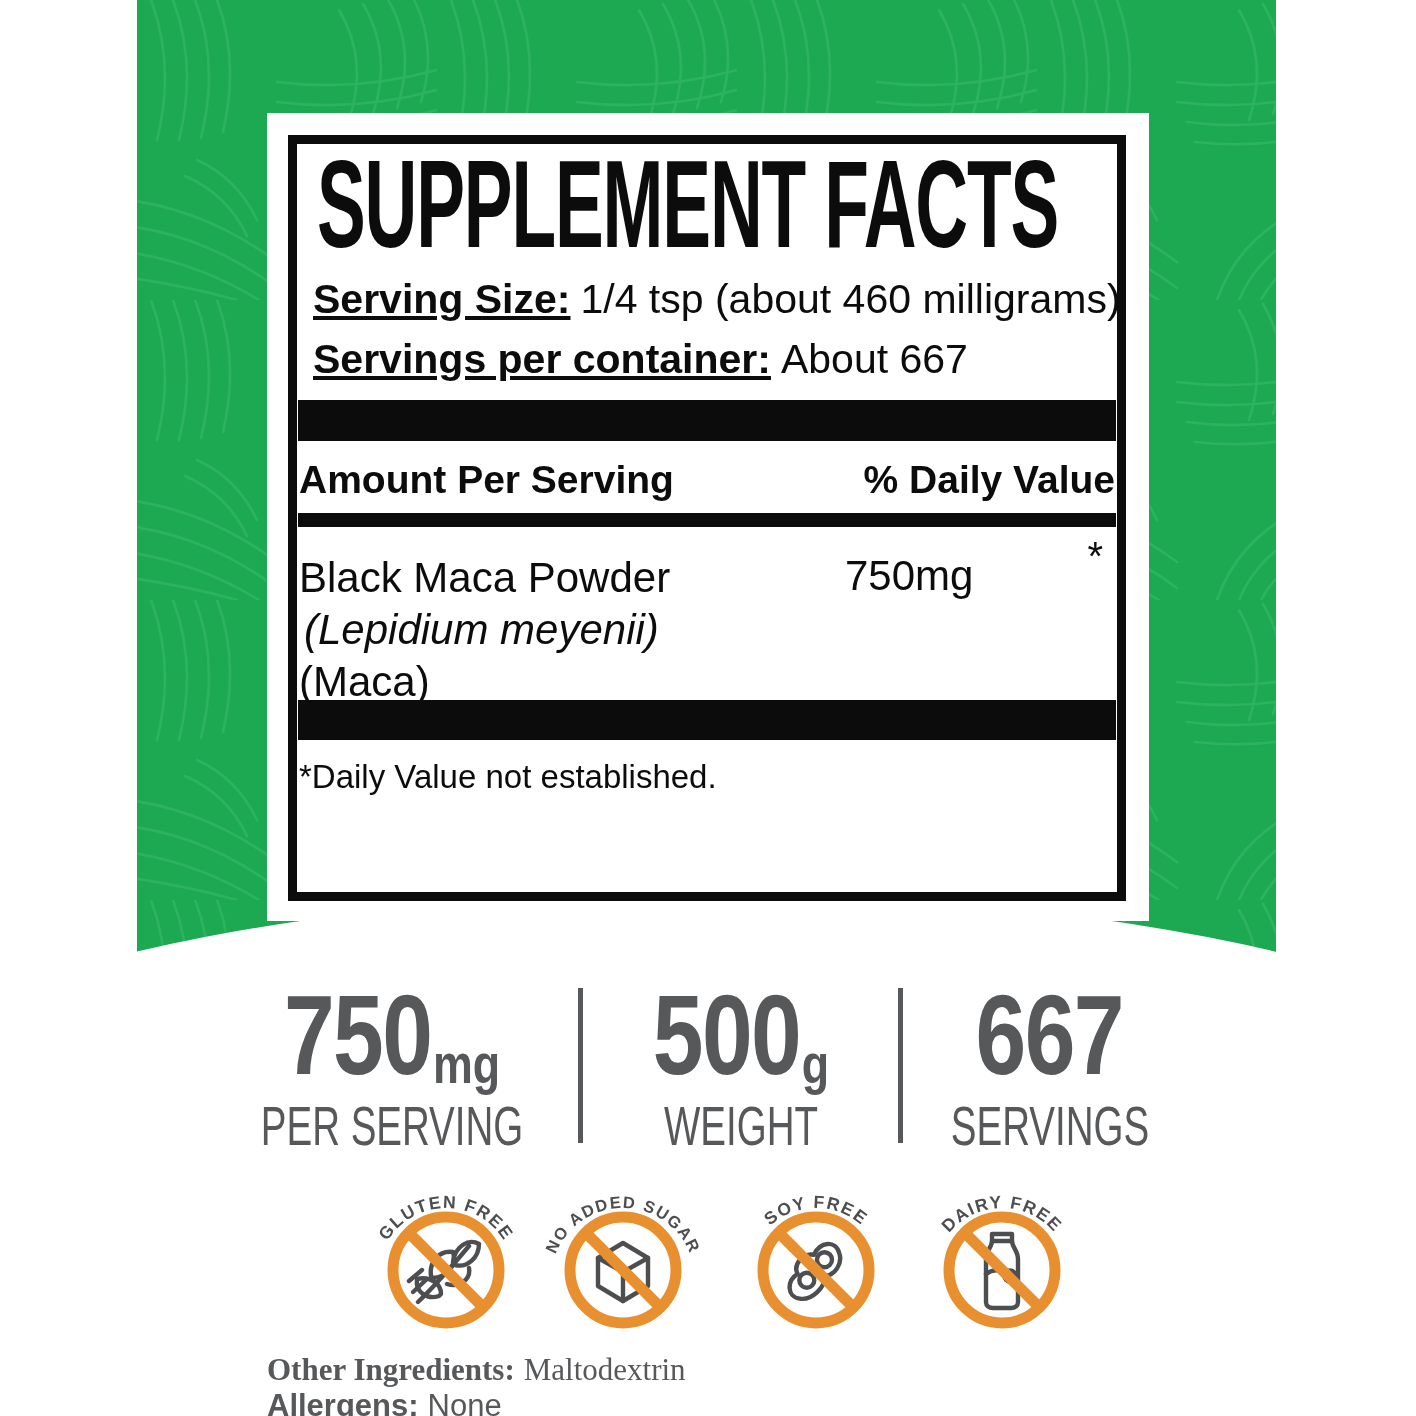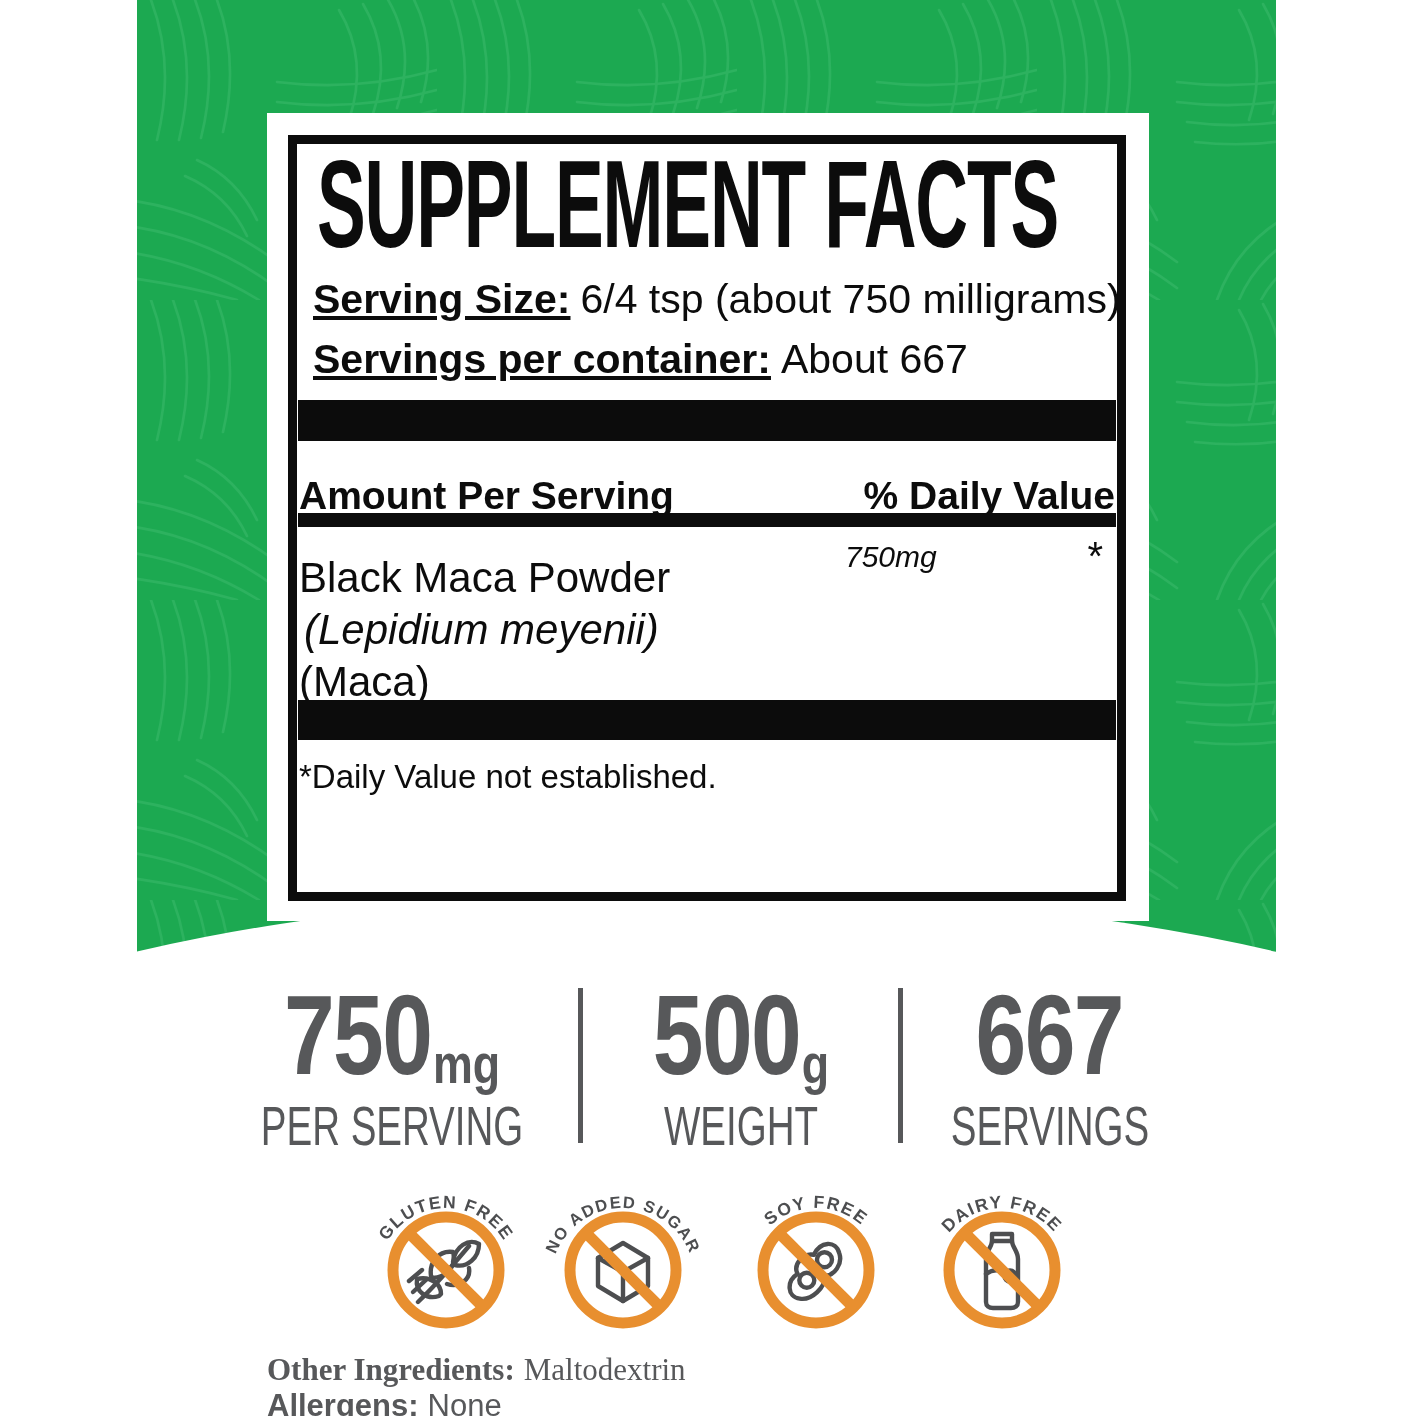--- a/index.html
+++ b/index.html
@@ -28,26 +28,26 @@
                letter-spacing:-2px;line-height:1.05;white-space:nowrap;
                transform:scaleX(.585);transform-origin:left top;}
   .fact-line{position:absolute;left:16px;font-size:41px;line-height:1.15;white-space:nowrap;}
   .fact-line .lbl{font-weight:700;text-decoration:underline;}
   .fact-line .val{margin-left:10px;}
   .line-serving{top:132px;}
   .line-container{top:192px;}
   .bar{position:absolute;left:1px;right:1px;background:var(--ink);}
   .bar1{top:256px;height:41px;}
   .bar2{top:556px;height:40px;}
-  .hdr-row{position:absolute;left:2px;right:2px;top:330px;display:flex;
+  .hdr-row{position:absolute;left:2px;right:2px;top:314px;display:flex;
            justify-content:space-between;font-size:39px;font-weight:700;}
   .rule{position:absolute;left:1px;right:1px;top:369px;height:14px;background:var(--ink);}
   .ing-name{position:absolute;left:2px;top:408px;font-size:42px;line-height:52px;}
   .ing-latin{font-style:italic;padding-left:5px;}
-  .ing-amount{position:absolute;left:548px;top:396px;font-size:30px;font-style:italic;}
+  .ing-amount{position:absolute;left:548px;top:408px;font-size:42px;}
   .ing-dv{position:absolute;right:14px;top:390px;font-size:40px;}
   .footnote{position:absolute;left:2px;top:614px;font-size:33px;}
 
   
   .stat{position:absolute;top:985px;transform:translateX(-50%);text-align:center;color:var(--gray);}
   .stat-num{display:flex;align-items:flex-end;justify-content:center;
             transform:scaleX(.8);transform-origin:center bottom;}
   .stat-num .num{font-size:114px;font-weight:700;line-height:.88;letter-spacing:-2px;}
   .stat-num .unit{font-size:56px;font-weight:700;line-height:.78;margin-left:2px;}
   .stat-label{margin-top:14px;font-size:55px;line-height:1;white-space:nowrap;
@@ -108,21 +108,21 @@
       <rect width="100%" height="100%" fill="url(#leafpat)"></rect>
     </svg>
     <div class="curve-mask"></div>
   </div>
 
   <div class="facts-card">
     <div class="facts-border">
       <div class="facts-title">SUPPLEMENT FACTS</div>
 
       <div class="fact-line line-serving">
-        <span class="lbl">Serving Size:</span><span class="val">6/4 tsp (about 750 milligrams)</span>
+        <span class="lbl">Serving Size:</span><span class="val">1/4 tsp (about 460 milligrams)</span>
       </div>
 
       <div class="fact-line line-container">
         <span class="lbl">Servings per container:</span><span class="val">About 667</span>
       </div>
 
       <div class="bar bar1"></div>
 
       <div class="hdr-row">
         <span>Amount Per Serving</span>

